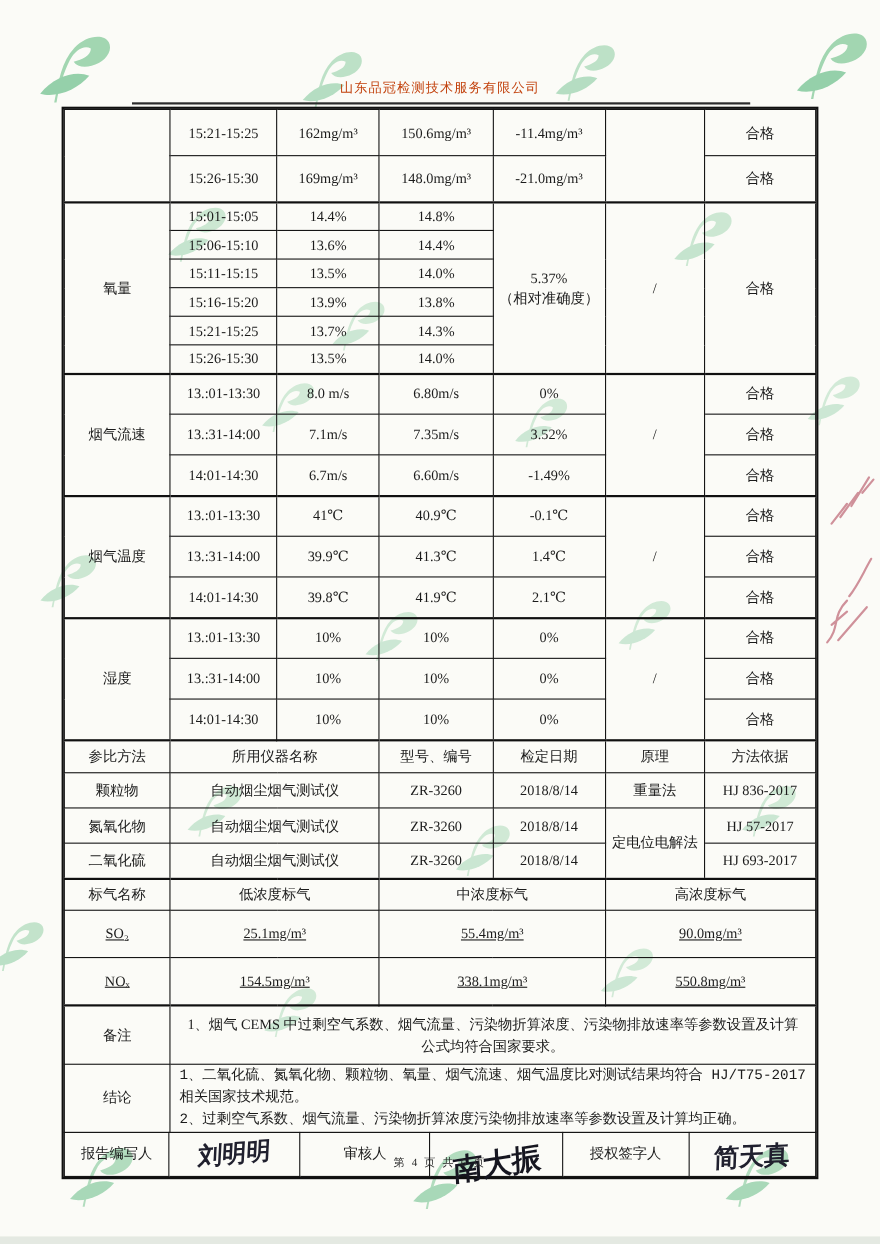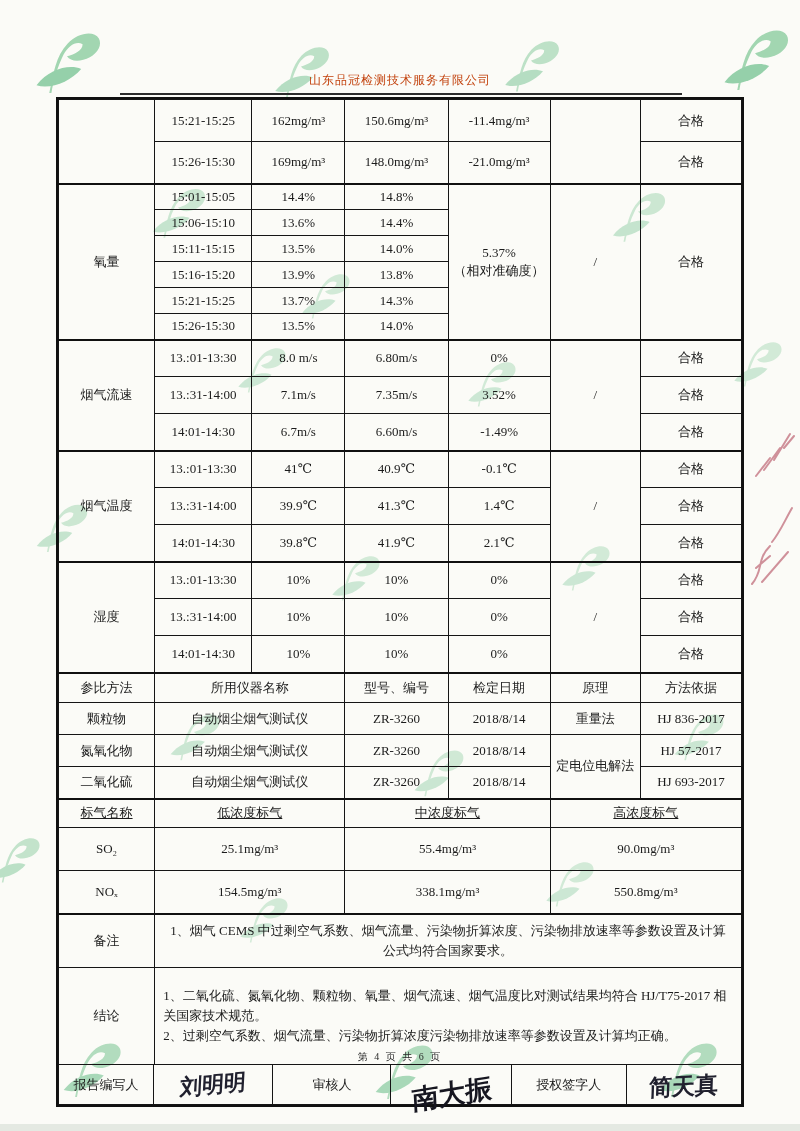--- a/index.html
+++ b/index.html
@@ -38,27 +38,27 @@
     font-size:13px; padding:1px 2px;
     overflow:hidden;
   }
   tr.sec td { border-top:2.2px solid #101010; }
 
   tr.ra td { height:42px; }
   tr.ro td { height:26px; }
   tr.rv td, tr.rt td, tr.rhd td { height:37px;margin-top:20px; }
   tr.rref td { height:30px; }
   tr.ri td { height:32px; }
-  tr.rg td { height:29px;text-decoration:underline; }
-  tr.rg2 td { height:43px; }
+  tr.rg td { height:29px; }
+  tr.rg2 td { height:43px;text-decoration:underline; }
   tr.rr td { height:44px; }
   tr.rc td { height:62px; }
 
   .blk { display:block; line-height:1.35; }
-  td.leftcell { text-align:left; padding:18px 8px; }
+  td.leftcell { text-align:left; padding:0 8px;font-family:Liberation Mono, monospace; }
   td.leftcell .cline { display:block; text-align:left; line-height:1.55; }
   td.remarkcell { padding:6px 10px; line-height:1.55; }
 
   table.sig { margin-top:-1px; }
   table.sig td { height:40px; overflow:visible;text-align:center; }
   .hand {
     display:inline-block; font-weight:600; color:#20202e;
     transform-origin:center;
   }
   .hand.h1 { font-size:22px; transform:rotate(-5deg) skewX(-8deg); }

